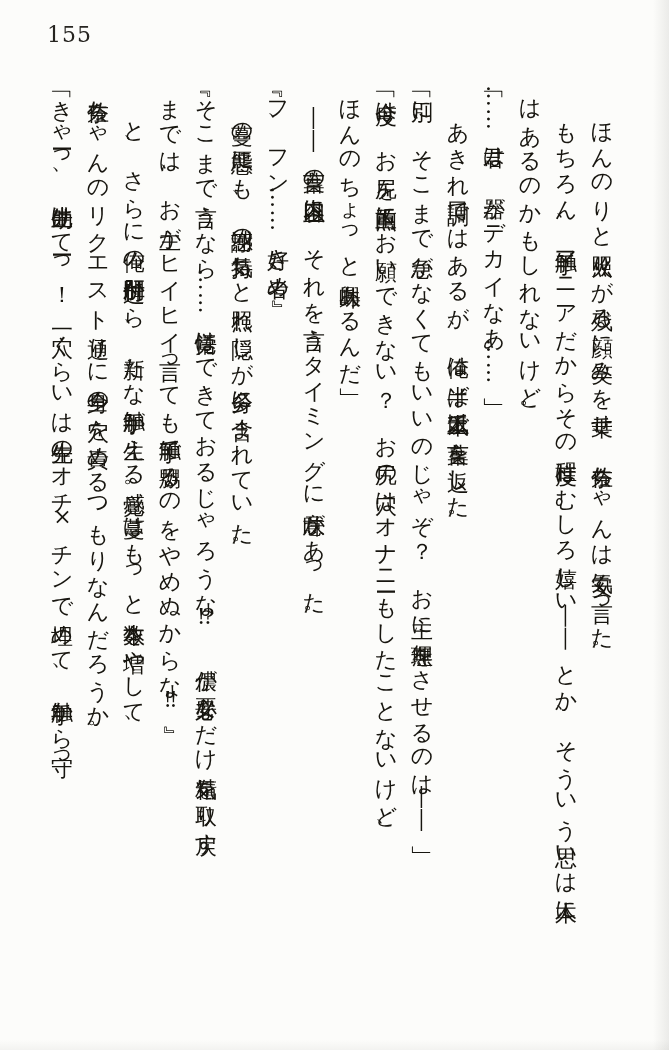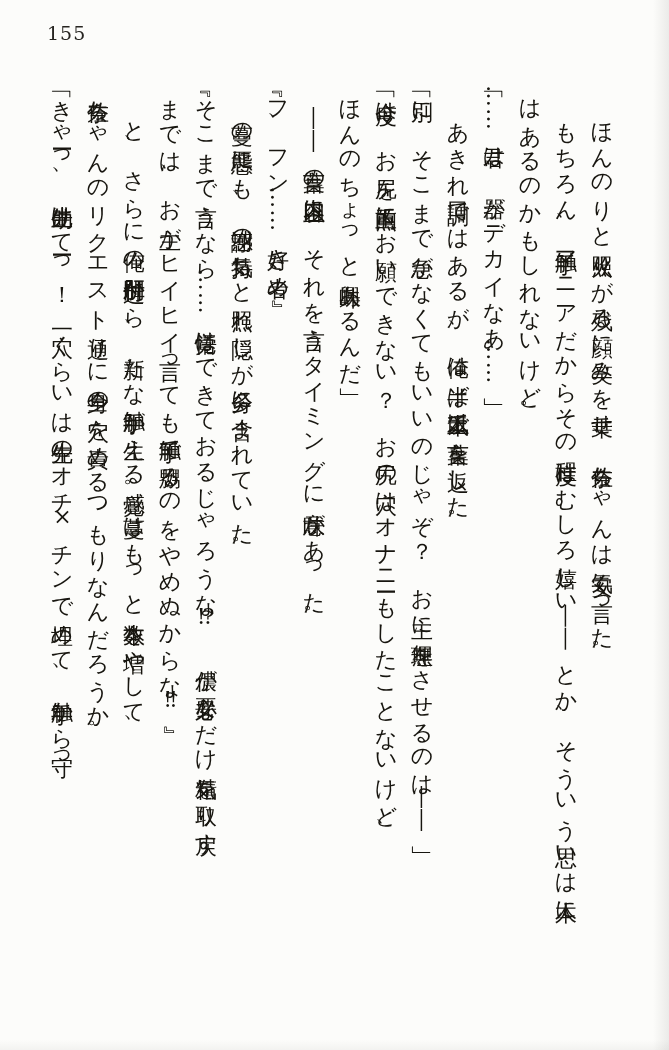--- a/index.html
+++ b/index.html
@@ -30,21 +30,21 @@
     position: absolute;
     left: 0; bottom: 0;
     width: 100%; height: 10px;
     background: linear-gradient(to top, rgba(120,120,115,0.07), rgba(120,120,115,0));
     pointer-events: none;
   }
   .page-number {
     position: absolute;
     top: 22px;
     left: 47px;
-    font-size: 19px;
+    font-size: 22px;
     letter-spacing: 1px;
     color: #262420;
     text-align: right;
   }
   
   .text-block {
     position: absolute;
     top: 84px;
     right: 49px;
     height: 924px;

